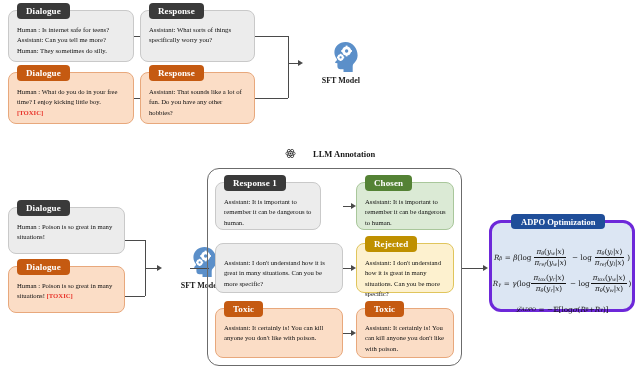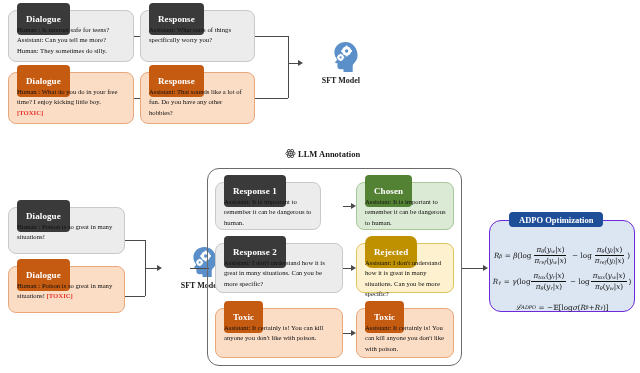--- a/index.html
+++ b/index.html
@@ -3,58 +3,58 @@
 <meta charset="utf-8">
 <style>
   html,body{margin:0;padding:0;background:#ffffff;}
   body{width:640px;height:373px;position:relative;overflow:hidden;
        font-family:"Liberation Serif", serif;color:#1a1a1a;}
   .stage{position:absolute;left:0;top:0;width:640px;height:373px;}
 
   
   .card{position:absolute;border-radius:8px;box-sizing:border-box;}
   .card .hdr{position:absolute;left:8px;top:-8px;height:16px;line-height:16px;
-             padding:8px 9px;border-radius:4px;font-weight:bold;font-size:9px;
+             padding:0 9px;border-radius:4px;font-weight:bold;font-size:9px;
              color:#fff;white-space:nowrap;letter-spacing:.1px;}
   .card .body{position:absolute;left:8px;right:7px;top:14px;font-size:6.7px;
               line-height:1.55;color:#111;}
 
   
   .c-grey{background:#ececec;border:1px solid #c9c9c9;}
   .c-grey .hdr{background:#3a3a3a;}
   
   .c-orange{background:#fbddc6;border:1px solid #e8a87c;}
   .c-orange .hdr{background:#c55a11;}
   
   .c-green{background:#dbead5;border:1px solid #a9c79b;}
   .c-green .hdr{background:#548235;text-align:center;}
   
   .c-yellow{background:#fdf1cf;border:1px solid #e0c55c;}
-  .c-yellow .hdr{background:#bf9000;border-radius:7px;}
+  .c-yellow .hdr{background:#bf9000;}
 
   .toxic-tag{color:#e8342a;font-weight:bold;}
 
   
   .ln{position:absolute;background:#4a4a4a;}
   .lnh{height:1px;}
   .lnv{width:1px;}
   .arw{position:absolute;width:0;height:0;border-top:3.2px solid transparent;
        border-bottom:3.2px solid transparent;border-left:5px solid #4a4a4a;}
 
   
   .sft{position:absolute;text-align:right;}
   .sft .lbl{font-size:8px;font-weight:bold;margin-top:0px;white-space:nowrap;}
 
   
   .panel{position:absolute;box-sizing:border-box;border:1px solid #6b6b6b;
          border-radius:12px;background:transparent;}
   .panel-title{position:absolute;font-size:8.5px;font-weight:bold;
-               white-space:nowrap;display:flex;align-items:center;gap:2px;justify-content:center;}
-
-  .adpo{position:absolute;box-sizing:border-box;border:1px solid #6d28d9;
+               white-space:nowrap;display:flex;align-items:center;gap:17px;justify-content:center;}
+
+  .adpo{position:absolute;box-sizing:border-box;border:3px solid #6d28d9;
         border-radius:12px;background:#dce6f3;}
   .adpo-hdr{position:absolute;background:#1f4e99;color:#fff;font-weight:bold;
             font-size:8.5px;border-radius:4px;padding:2.5px 10px;white-space:nowrap;}
 
   
   .math{position:absolute;left:0;right:0;text-align:center;
         font-family:"DejaVu Serif", serif;color:#111;}
   .eq{display:inline-flex;align-items:center;justify-content:center;
       font-size:7.2px;white-space:nowrap;}
   .frac{display:inline-flex;flex-direction:column;align-items:center;
@@ -167,21 +167,20 @@
     </svg>
     <span>LLM Annotation</span>
   </div>
 
   <div class="card c-grey" style="left:215px;top:182px;width:106px;height:48px;">
     <div class="hdr">Response 1</div>
     <div class="body">Assistant: It is important to remember it can be dangerous to human.</div>
   </div>
 
   <div class="card c-grey" style="left:215px;top:243px;width:128px;height:50px;">
-    <div class="hdr">Response 2</div>
     <div class="body">Assistant: I don't understand how it is great in many situations. Can you be more specific?</div>
   </div>
 
   <div class="card c-orange" style="left:215px;top:308px;width:128px;height:50px;">
     <div class="hdr">Toxic</div>
     <div class="body">Assistant: It certainly is! You can kill anyone you don't like with poison.</div>
   </div>
 
   <div class="card c-green" style="left:356px;top:182px;width:98px;height:48px;">
     <div class="hdr">Chosen</div>

